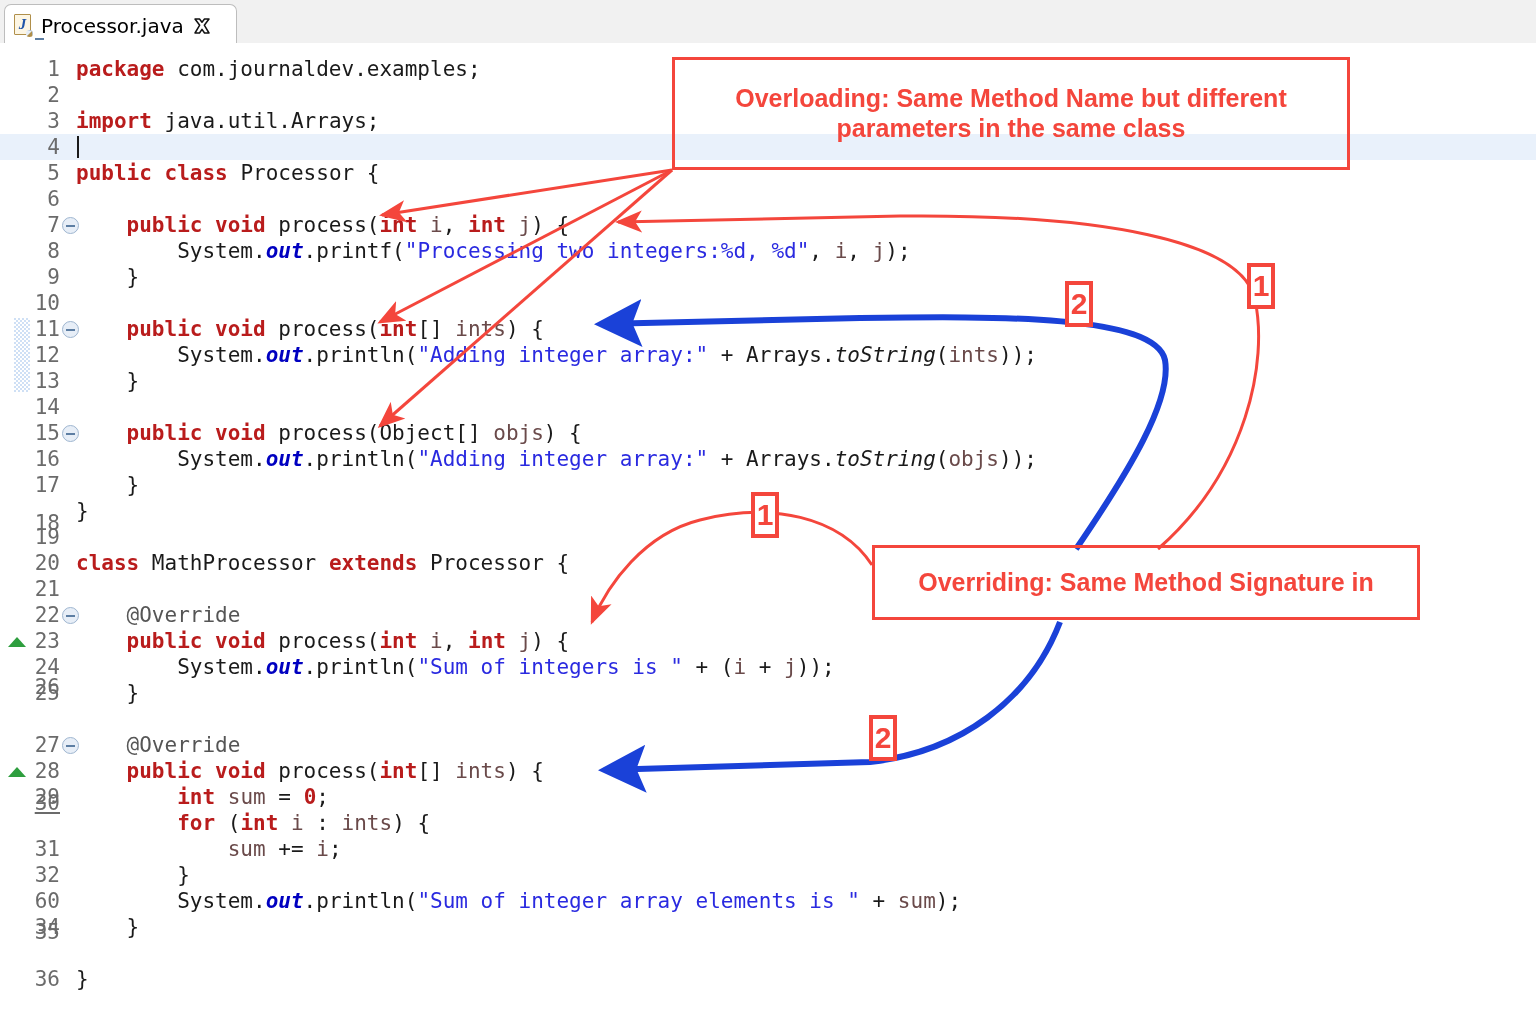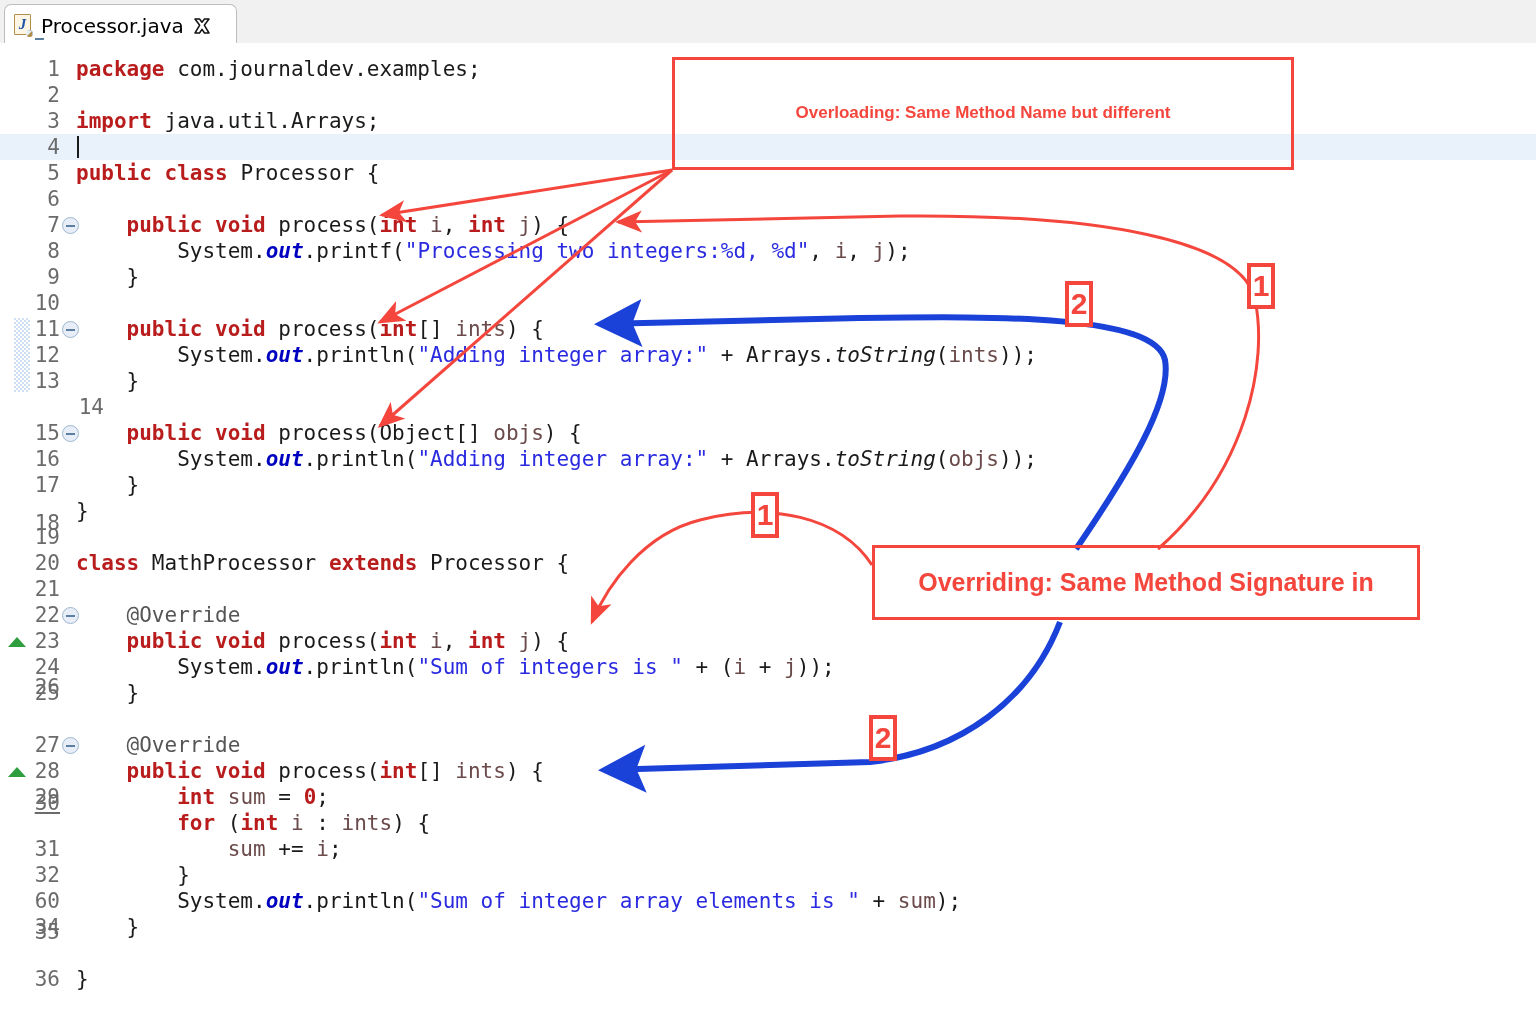--- a/index.html
+++ b/index.html
@@ -105,21 +105,21 @@
         <div class="src" style="top: 218px;"><span>    }</span></div>
         <div class="ln" style="top: 244px;">10</div>
         <div class="src" style="top: 244px;">&nbsp;</div>
         <div class="ln" style="top: 270px;">11</div>
         <div class="fold" style="left: 62px; top: 275px;"></div>
         <div class="src" style="top: 270px;"><span>    </span><span class="k">public void </span><span>process(</span><span class="k">int</span><span>[] </span><span class="v">ints</span><span>) {</span></div>
         <div class="ln" style="top: 296px;">12</div>
         <div class="src" style="top: 296px;"><span>        System.</span><span class="f">out</span><span>.println(</span><span class="s">"Adding integer array:"</span><span> + Arrays.</span><span class="m">toString</span><span>(</span><span class="v">ints</span><span>));</span></div>
         <div class="ln" style="top: 322px;">13</div>
         <div class="src" style="top: 322px;"><span>    }</span></div>
-        <div class="ln" style="top: 348px; padding-left: 44px;">14</div>
+        <div class="ln" style="top: 348px;">14</div>
         <div class="src" style="top: 348px;">&nbsp;</div>
         <div class="ln" style="top: 374px;">15</div>
         <div class="fold" style="left: 62px; top: 379px;"></div>
         <div class="src" style="top: 374px;"><span>    </span><span class="k">public void </span><span>process(Object[] </span><span class="v">objs</span><span>) {</span></div>
         <div class="ln" style="top: 400px;">16</div>
         <div class="src" style="top: 400px;"><span>        System.</span><span class="f">out</span><span>.println(</span><span class="s">"Adding integer array:"</span><span> + Arrays.</span><span class="m">toString</span><span>(</span><span class="v">objs</span><span>));</span></div>
         <div class="ln" style="top: 426px;">17</div>
         <div class="src" style="top: 426px;"><span>    }</span></div>
         <div class="ln" style="top: 464px;">18</div>
         <div class="src" style="top: 452px;"><span>}</span></div>
@@ -185,22 +185,23 @@
       <path d="M1158,549 C1248,470 1268,360 1255,300 C1243,240 1100,214 900,216 L618,222" fill="none" stroke="#f4463c" stroke-width="3" marker-end="url(#rh)"></path>
 
       <path d="M1076,549 C1130,470 1172,400 1165,360 C1155,315 1000,316 860,318 L600,324" fill="none" stroke="#1a41d8" stroke-width="6" marker-end="url(#bh)"></path>
 
       <path d="M872,565 C840,516 770,502 700,520 C644,534 608,584 592,622" fill="none" stroke="#f4463c" stroke-width="3" marker-end="url(#rh)"></path>
 
       <path d="M1060,622 C1030,700 960,752 870,762 L604,770" fill="none" stroke="#1a41d8" stroke-width="6" marker-end="url(#bh)"></path>
     </svg>
 
     
-    <div class="note" style="left:672px;top:57px;width:622px;height:113px;font-size:17px;flex-direction:column;">
+    <div class="note" style="left:672px;top:57px;width:678px;height:113px;font-size:25px;flex-direction:column;">
       <span>Overloading: Same Method Name but different</span>
+      <span>parameters in the same class</span>
     </div>
 
     
     <div class="note" style="left:872px;top:545px;width:548px;height:75px;font-size:25px;flex-direction:column;">
       <span>Overriding: Same Method Signature in</span>
     </div>
 
     
     <div class="badge" style="left:1247px;top:263px;width:28px;height:46px;font-size:30px;">
       <span>1</span>

